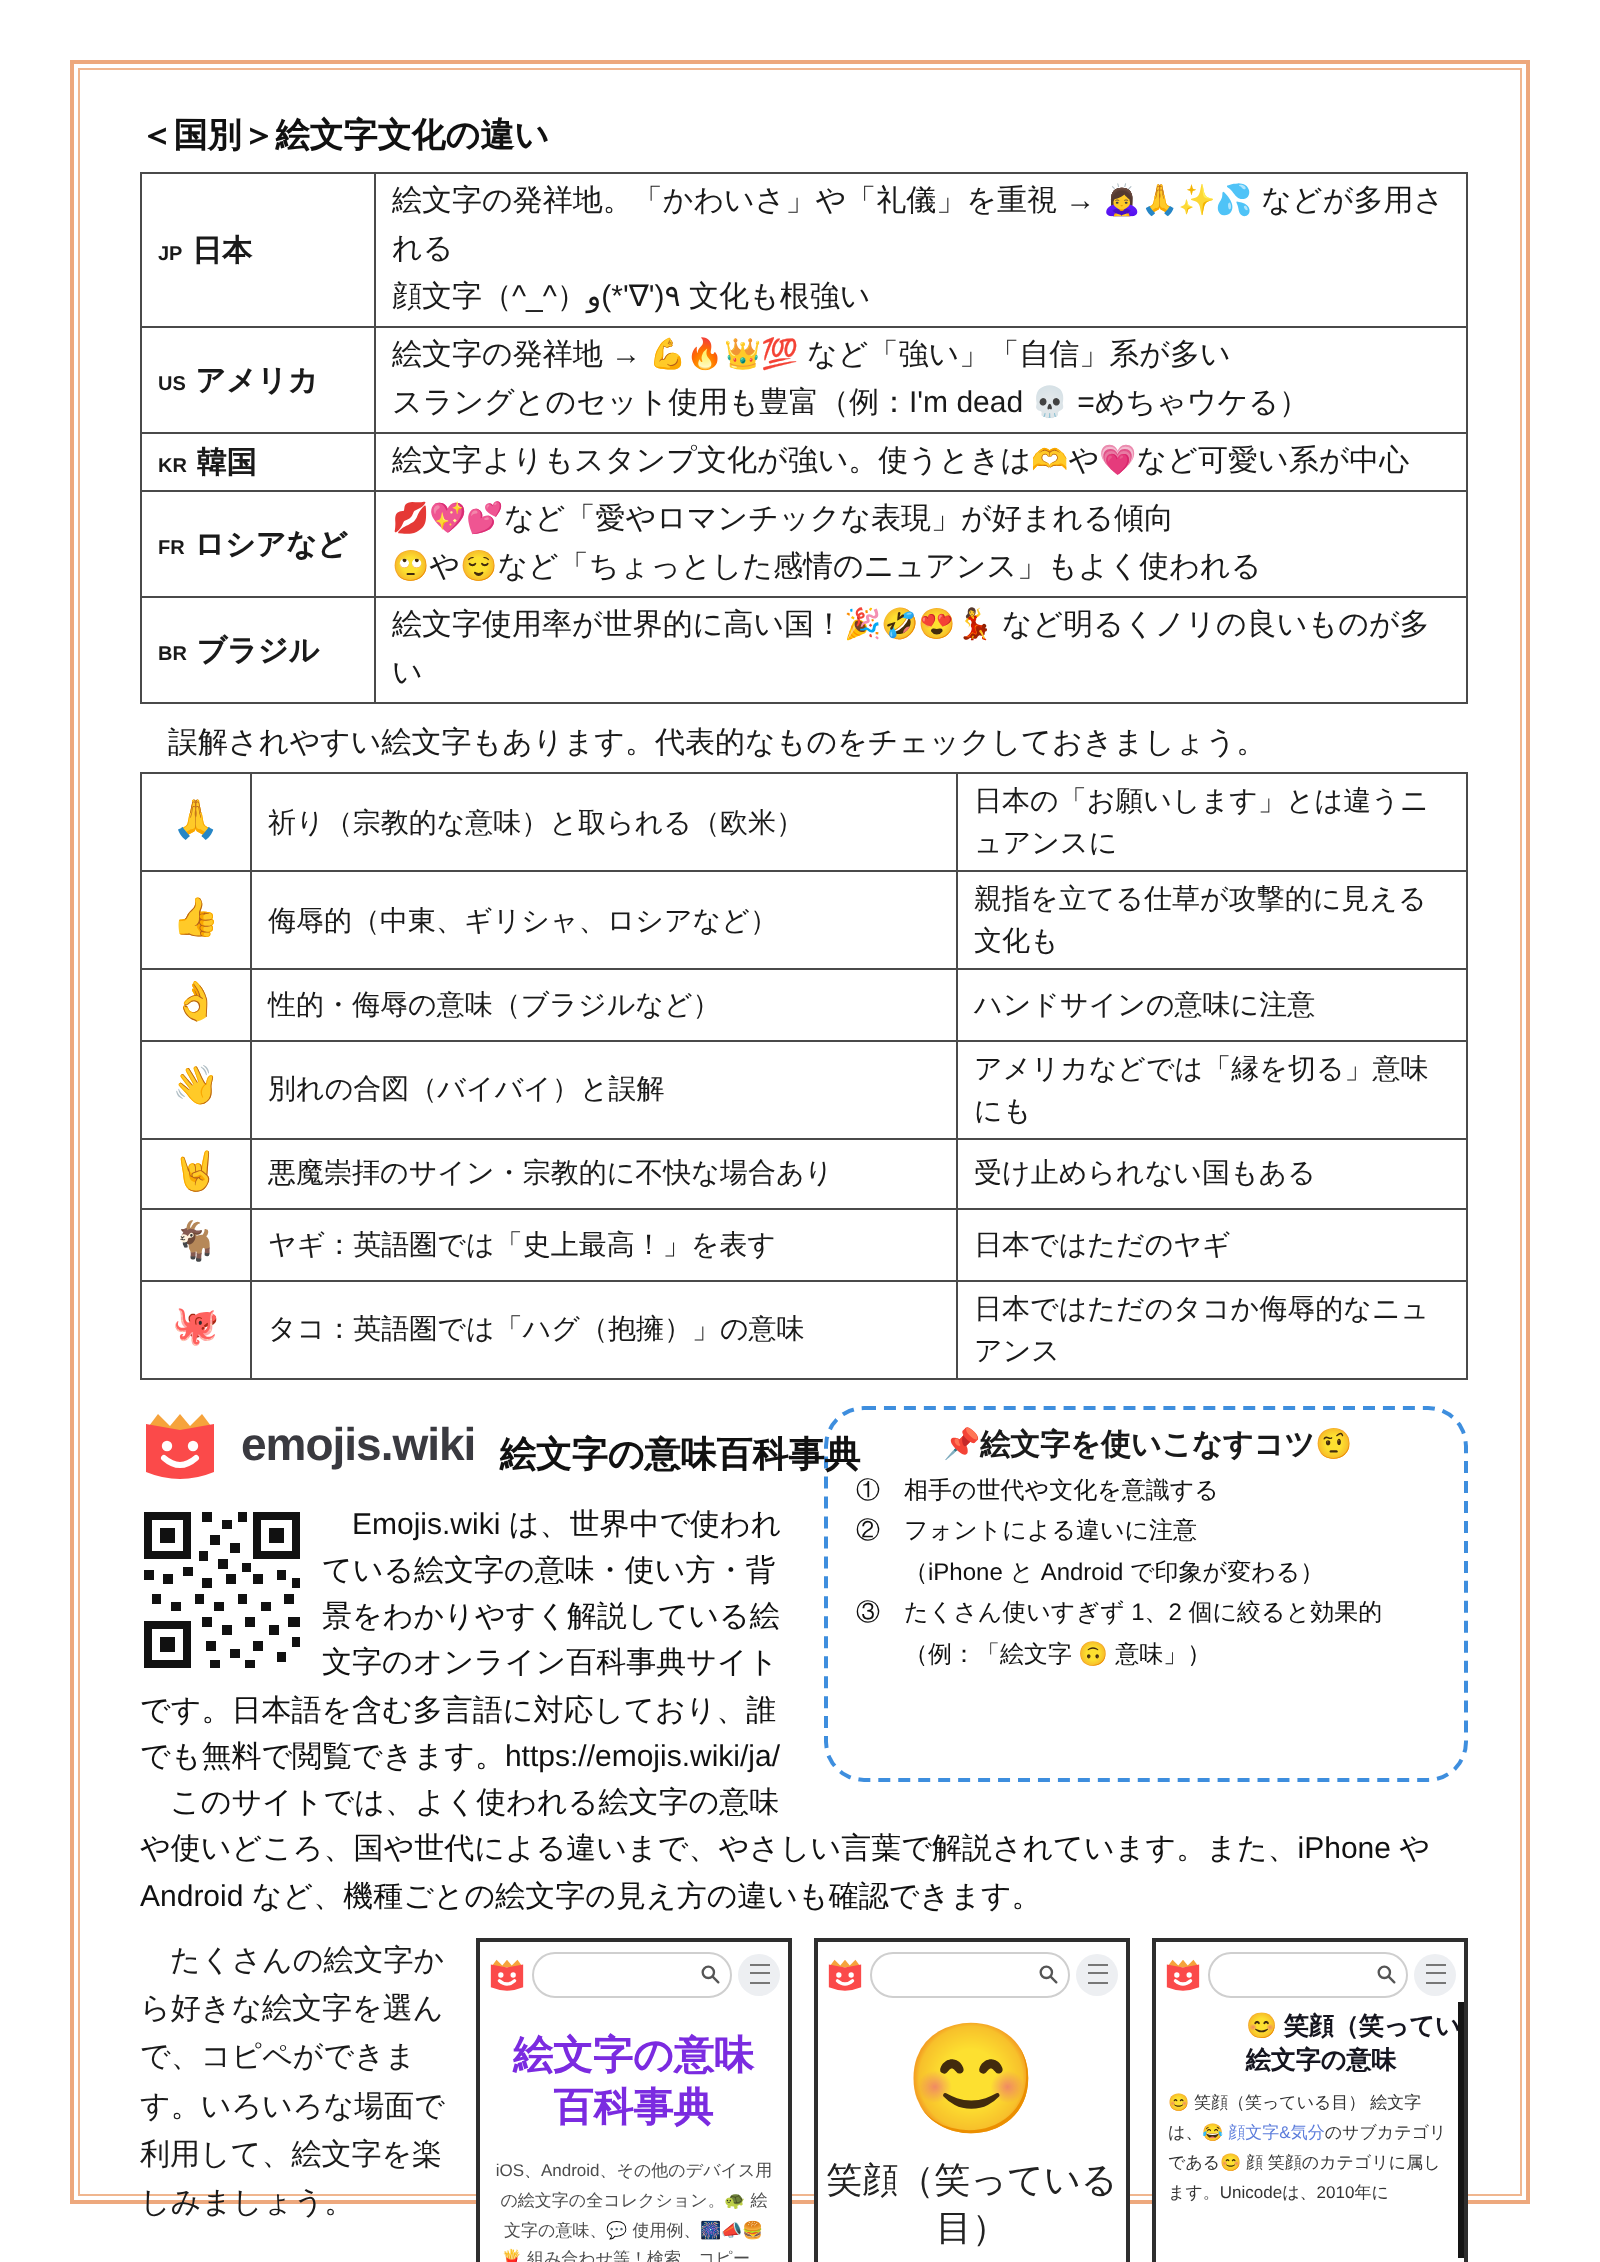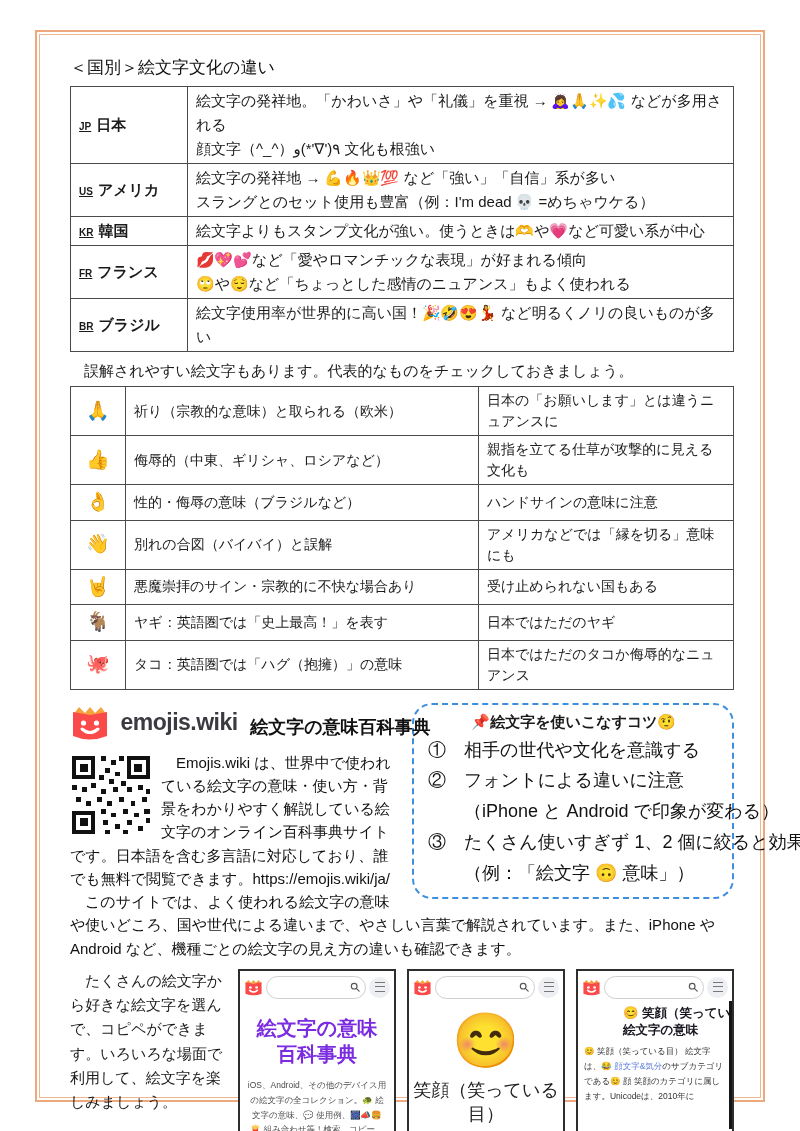--- a/index.html
+++ b/index.html
@@ -2,40 +2,40 @@
 <html lang="ja"><head>
 <meta charset="utf-8">
 <style>
   html,body{margin:0;padding:0;background:#fff;}
   body{width:800px;height:1131px;overflow:hidden;font-family:"Liberation Sans",sans-serif;color:#1a1a1a;}
   .page{position:relative;width:800px;height:1131px;}
   .frame{position:absolute;left:35px;top:30px;width:726px;height:1068px;border:2px solid #eda87d;}
   .frame-inner{position:absolute;inset:2px;border:1px solid #f0b68f;}
   .content{position:absolute;left:70px;top:56px;width:664px;}
 
-  h1.doc-title{font-size:17px;font-weight:normal;margin:0 0 7px;color:#111;}
+  h1.doc-title{font-size:17px;font-weight:bold;margin:0 0 7px;color:#111;}
   p.intro{font-size:15px;margin:0 0 5px;text-indent:14px;line-height:1.35;}
 
   table.ctable{width:664px;border-collapse:collapse;border:1.5px solid #4a4a4a;font-size:15px;table-layout:fixed;}
   table.ctable td{border:1px solid #4a4a4a;padding:2px 8px;vertical-align:middle;}
   td.cname{width:100px;font-weight:bold;white-space:nowrap;}
-  .ccode{font-size:10px;font-weight:bold;margin-right:5px;letter-spacing:0;text-decoration:underline;}
+  .ccode{font-size:10px;font-weight:bold;margin-right:5px;letter-spacing:0;}
   .cline{line-height:1.6;}
 
   p.intro2{font-size:15px;margin:10px 0 5px;text-indent:14px;font-family:Liberation Mono, monospace;}
   table.mtable{width:664px;border-collapse:collapse;border:1.5px solid #4a4a4a;font-size:14px;table-layout:fixed;}
   table.mtable td{border:1px solid #4a4a4a;padding:3px 8px;line-height:1.5;vertical-align:middle;}
   td.memoji{width:38px;text-align:center;font-size:19px;padding:1px 2px;}
   td.mmean{width:336px;}
 
   .wiki-section{margin-top:13px;line-height:0;}
   .tips-box{float:right;width:292px;min-height:168px;border:2px dashed #3e8ede;border-radius:20px;
             padding:8px 12px 8px 14px;margin:0 0 6px 12px;line-height:normal;}
   .tips-title{text-align:center;font-weight:bold;font-size:15px;margin:0 0 3px;white-space:nowrap;}
-  .tips-line{font-size:18px;line-height:1.72;white-space:nowrap;color:#111;}
+  .tips-line{font-size:12px;line-height:1.72;white-space:nowrap;color:#111;}
 
   .brand-row{line-height:normal;height:46px;white-space:nowrap;}
   .brand-logo{display:inline-block;vertical-align:middle;}
   .brand-name{display:inline-block;vertical-align:middle;font-size:23px;font-weight:bold;color:#3a3a40;letter-spacing:-0.5px;margin-left:6px;}
   .brand-sub{display:inline-block;vertical-align:middle;font-size:18px;font-weight:bold;color:#111;margin-left:8px;margin-top:8px;}
 
   .qr{float:left;width:82px;height:82px;margin:5px 9px 2px 0;}
   p.wpara{font-size:15px;line-height:1.55;margin:0;text-indent:15px;color:#111;}
   p.wpara1{margin-top:2px;}
 
@@ -93,21 +93,21 @@
           <div class="cline">スラングとのセット使用も豊富（例：I'm dead 💀 =めちゃウケる）</div>
         </td>
       </tr>
       <tr>
         <td class="cname"><span class="ccode">KR</span><span>韓国</span></td>
         <td>
           <div class="cline">絵文字よりもスタンプ文化が強い。使うときは🫶や💗など可愛い系が中心</div>
         </td>
       </tr>
       <tr>
-        <td class="cname"><span class="ccode">FR</span><span>フランス</span></td>
+        <td class="cname"><span class="ccode">FR</span><span>ロシアなど</span></td>
         <td>
           <div class="cline">💋💖💕など「愛やロマンチックな表現」が好まれる傾向</div>
           <div class="cline">🙄や😌など「ちょっとした感情のニュアンス」もよく使われる</div>
         </td>
       </tr>
       <tr>
         <td class="cname"><span class="ccode">BR</span><span>ブラジル</span></td>
         <td>
           <div class="cline">絵文字使用率が世界的に高い国！🎉🤣😍💃 など明るくノリの良いものが多い</div>
         </td>

